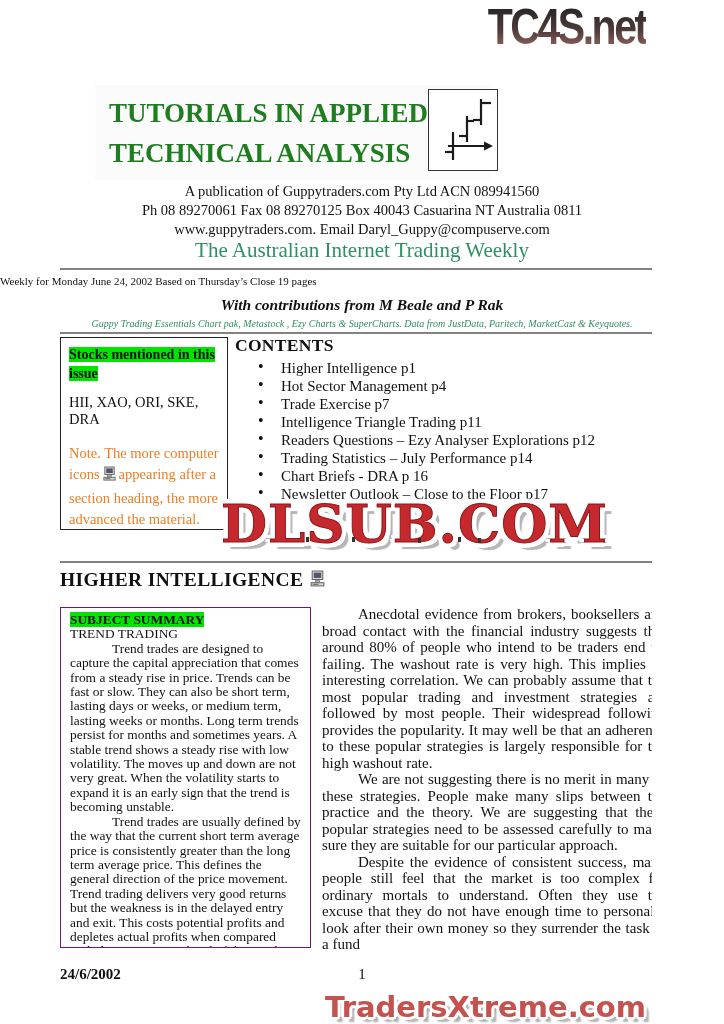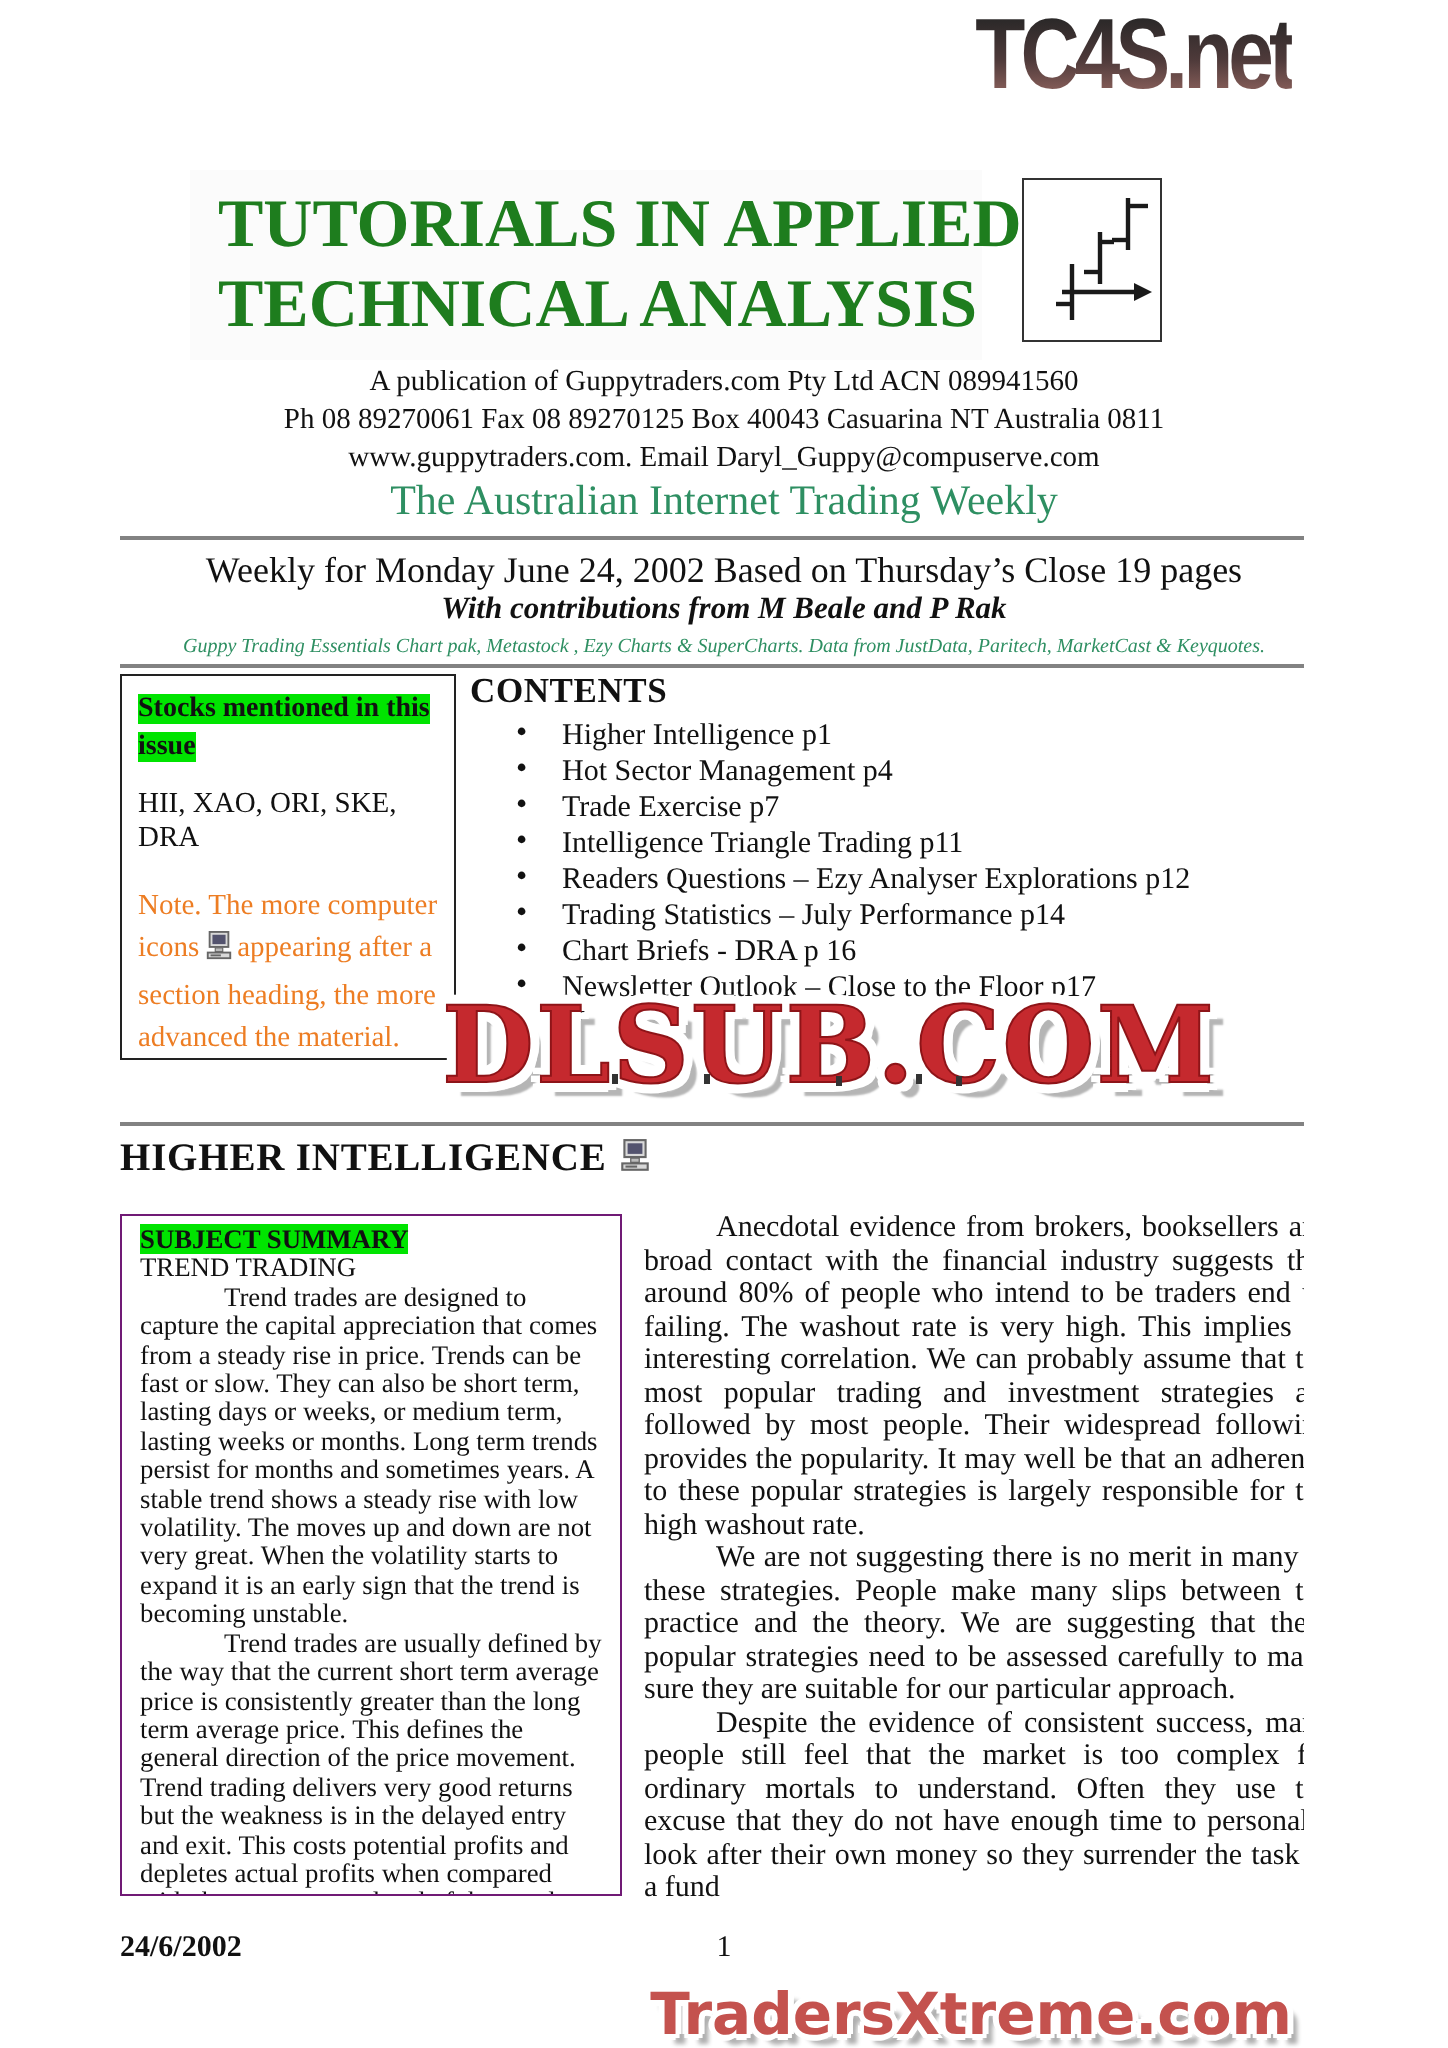--- a/index.html
+++ b/index.html
@@ -10,32 +10,32 @@
   .tc4s{position:absolute;top:-2px;right:6px;
         font-family:"Liberation Sans",sans-serif;font-weight:bold;font-size:50px;
         letter-spacing:-3px;transform:scaleX(0.82);transform-origin:100% 0;
         background:linear-gradient(180deg,#262626 15%,#4e3a3a 55%,#9a6a64 92%);
         -webkit-background-clip:text;background-clip:text;color:transparent;}
 
   
   .masthead{position:absolute;left:95px;top:85px;width:396px;height:95px;
             background:#fbfbfb;display:flex;align-items:flex-start;}
   .masthead-title{flex:1;padding:8px 0 0 14px;color:#1e7d1e;font-weight:bold;
-                  font-size:34px;line-height:40px;white-space:nowrap;}
+                  font-size:27px;line-height:40px;white-space:nowrap;}
   .logo-box{width:68px;height:80px;border:1px solid #333;background:#fff;margin:4px 1px 0 0;flex:none;}
 
   .pubinfo{position:absolute;left:0;top:182px;width:724px;text-align:center;
            font-size:14.5px;line-height:19px;}
   .subtitle{position:absolute;left:0;top:238px;width:724px;text-align:center;
             font-size:21px;color:#2e8f62;}
 
   .rule{position:absolute;left:60px;width:605px;height:2px;background:#828282;}
   .rule1{top:268px;} .rule2{top:332px;} .rule3{top:561px;}
 
-  .weekly{position:absolute;left:0;top:275px;width:724px;text-align:center;font-size:18px;}
+  .weekly{position:absolute;left:0;top:275px;width:724px;text-align:left;font-size:11px;}
   .contrib{position:absolute;left:0;top:296px;width:724px;text-align:center;
            font-size:15.5px;font-style:italic;font-weight:bold;}
   .tools{position:absolute;left:0;top:318px;width:724px;text-align:center;
          font-size:10px;font-style:italic;color:#2e8f62;}
 
   
   .stocks-box{position:absolute;left:60px;top:337px;width:168px;height:193px;
               border:1px solid #222;box-sizing:border-box;padding:7px 8px;font-size:14px;}
   .hl-green{background:#00e400;}
   .stocks-heading{font-weight:bold;line-height:19px;}

